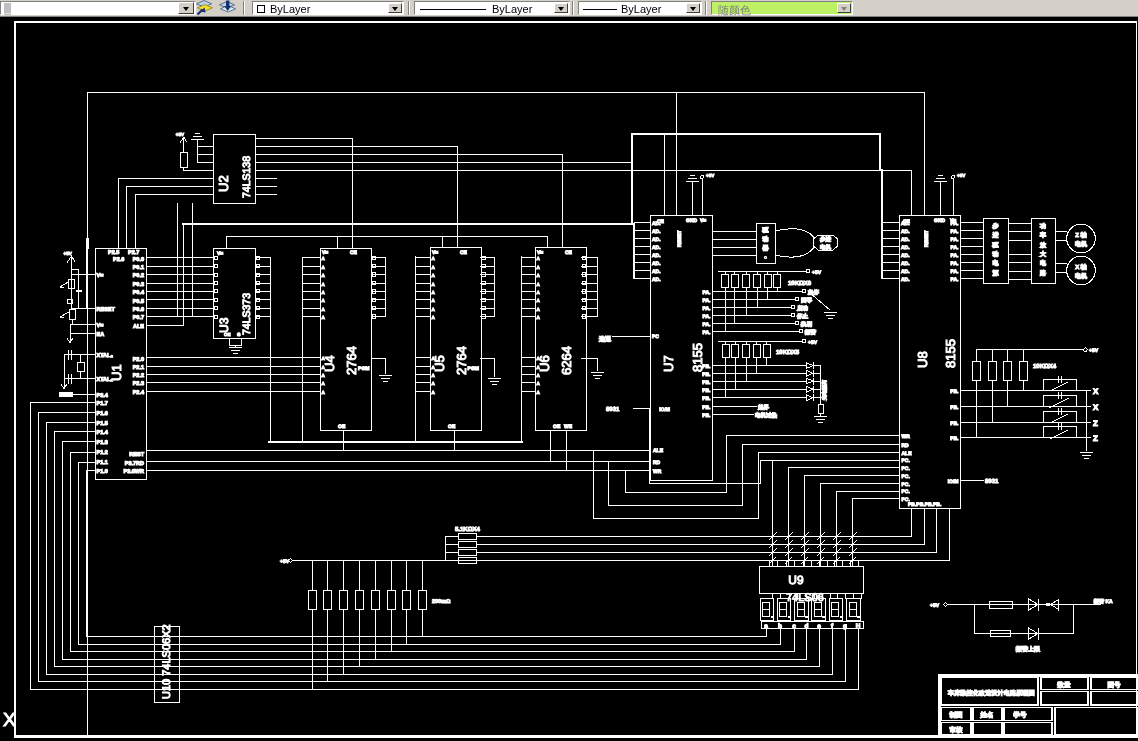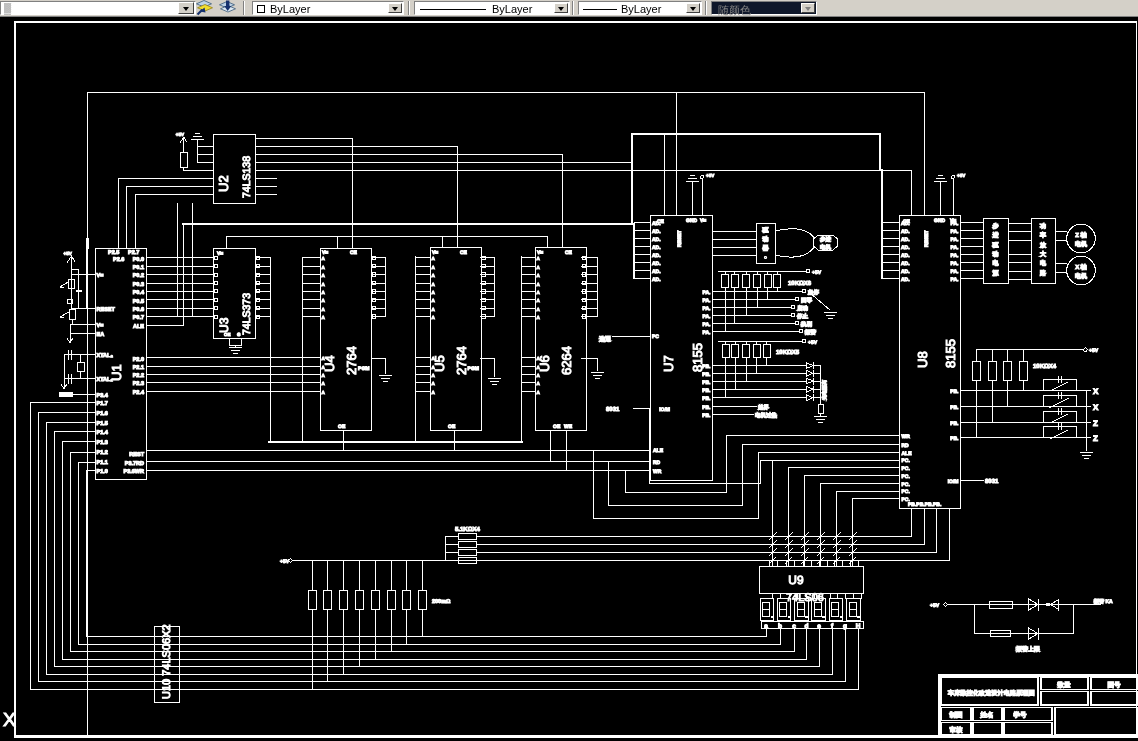--- a/index.html
+++ b/index.html
@@ -917,18 +917,18 @@
  </div>
  <div class="sep" style="left:572px"></div>
  <div class="combo" style="left:578px;width:124px">
    <span style="position:absolute;left:4px;top:6.5px;width:34px;border-top:1.5px solid #000"></span>
    <span style="position:absolute;left:42px;top:1px">ByLayer</span>
    <span class="cbtn">
         <span class="arr"></span>
       </span>
  </div>
  <div class="sep" style="left:705px"></div>
- <div class="combo" style="left:711px;width:106px;background:#0f172a">
+ <div class="combo" style="left:711px;width:142px;background:#bef264">
    <span style="position:absolute;left:6px;top:1px;color:#808080">随颜色</span>
    <span class="cbtn">
         <span class="arr" style="border-top-color:#808080"></span>
       </span>
  </div>
 </div>
 </body></html>

